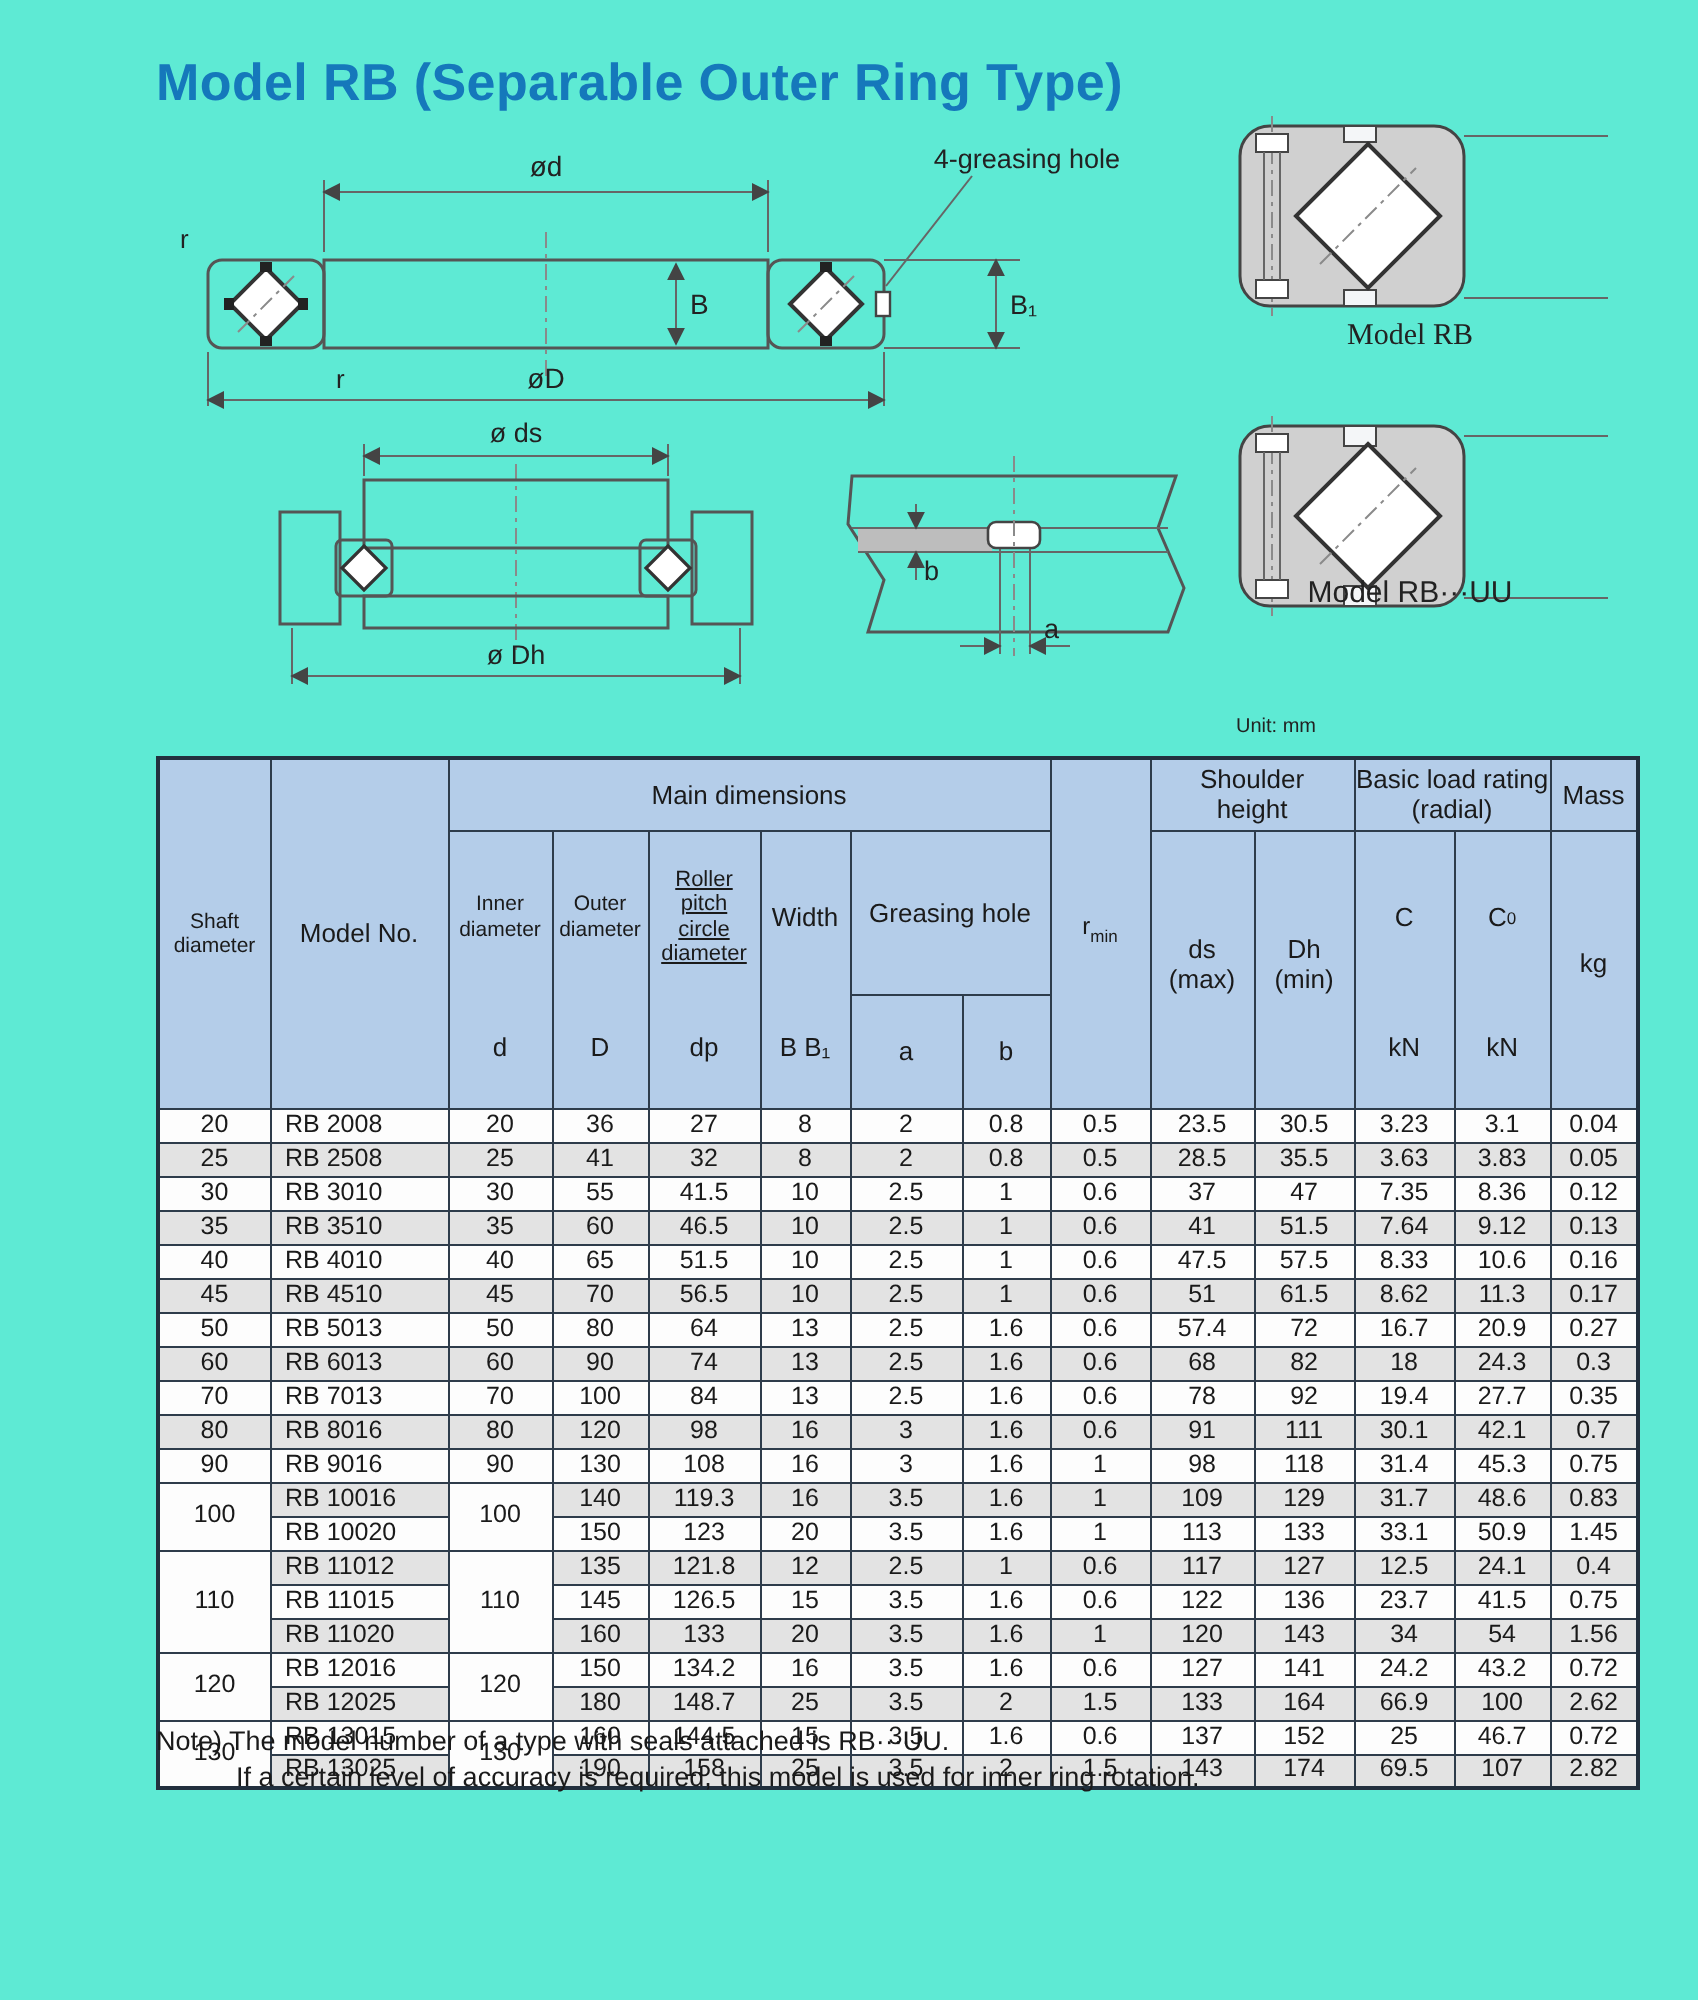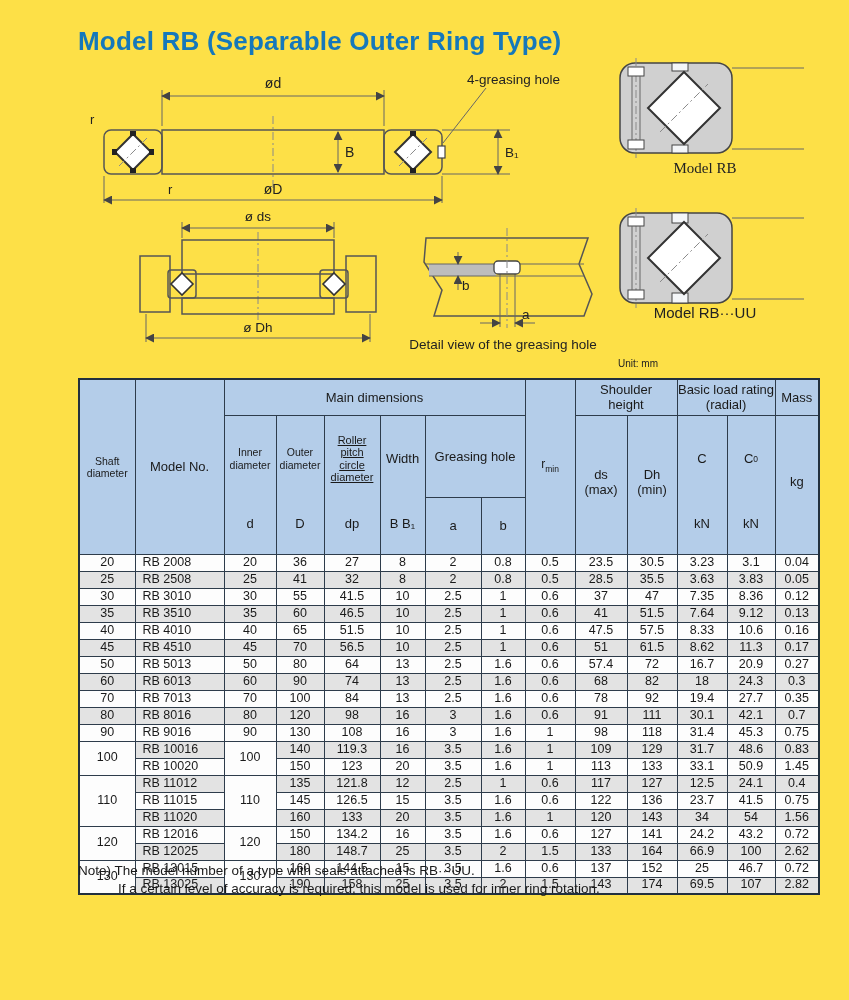--- a/index.html
+++ b/index.html
@@ -1,18 +1,18 @@
 <!DOCTYPE html>
 <html><head>
 <meta charset="utf-8">
 <style>
   * { margin:0; padding:0; box-sizing:border-box; }
   html,body { background:#e9ecef; }
   body { font-family:"Liberation Sans", sans-serif; color:#1a1a1a; }
-  .sheet { position:relative; width:849px; height:1000px; background:#fde047; overflow:hidden; margin:0 auto; }
+  .sheet { position:relative; width:849px; height:1000px; background:#5eead4; overflow:hidden; margin:0 auto; }
 
   .page-title { position:absolute; left:78px; top:26px; font-size:26px; font-weight:bold; color:#1578bb; letter-spacing:0.2px; }
 
   .abs { position:absolute; }
   .caption { font-size:14px; color:#222; text-align:center; }
   .unit-label { position:absolute; left:618px; top:358px; width:200px; text-align:left; font-size:10px; color:#222; }
 
   svg text { font-family:"Liberation Sans", sans-serif; fill:#222; }
   .dline { stroke:#666; stroke-width:1; fill:none; }
   .oline { stroke:#555; stroke-width:1.5; fill:none; }
@@ -160,21 +160,21 @@
     <rect x="22" y="82" width="16" height="9" fill="#fff" stroke="#444"></rect>
     <line x1="26" y1="18" x2="26" y2="82" class="dline"></line>
     <line x1="34" y1="18" x2="34" y2="82" class="dline"></line>
     <rect x="66" y="5" width="16" height="10" fill="#f4f6f8" stroke="#444"></rect>
     <rect x="66" y="85" width="16" height="10" fill="#f4f6f8" stroke="#444"></rect>
     <polygon points="78,14 114,50 78,86 42,50" fill="#fff" stroke="#333" stroke-width="2"></polygon>
     <line x1="54" y1="74" x2="102" y2="26" class="cline"></line>
     <line x1="126" y1="10" x2="198" y2="10" class="dline"></line>
     <line x1="126" y1="91" x2="198" y2="91" class="dline"></line>
   </svg>
-  <div class="abs caption" style="left:606px; top:304px; width:198px; font-size:15px;">Model RB···UU</div>
+  <div class="abs caption" style="left:606px; top:288px; width:198px; font-size:15px;">Model RB···UU</div>
 
   <svg class="abs" style="left:396px; top:224px;" width="216" height="110" viewBox="0 0 216 110">
     <path d="M 30,14 L 192,14 L 183,40 L 196,70 L 188,92 L 38,92 L 46,66 L 28,38 Z" fill="#fff" class="oline"></path>
     <rect x="33" y="40" width="67" height="12" fill="#bdbdbd"></rect>
     <line x1="30" y1="40" x2="188" y2="40" class="dline"></line>
     <line x1="33" y1="52" x2="188" y2="52" class="dline"></line>
     <line x1="104" y1="50" x2="104" y2="92" class="dline"></line>
     <line x1="119" y1="50" x2="119" y2="92" class="dline"></line>
     <rect x="98" y="37" width="26" height="13" rx="4" fill="#fff" stroke="#444" stroke-width="1.3"></rect>
     <line x1="111" y1="4" x2="111" y2="104" class="cline"></line>
@@ -184,21 +184,20 @@
       <text x="66" y="66" font-size="13.5">b</text>
     </g>
     <g>
       <line x1="104" y1="92" x2="104" y2="103" class="dline"></line>
       <line x1="119" y1="92" x2="119" y2="103" class="dline"></line>
       <line x1="84" y1="99" x2="104" y2="99" class="dline" marker-end="url(#arr)"></line>
       <line x1="139" y1="99" x2="119" y2="99" class="dline" marker-end="url(#arr)"></line>
       <text x="126" y="95" font-size="13.5">a</text>
     </g>
   </svg>
-  <div class="abs caption" style="left:378px; top:337px; width:250px; font-size:13.5px;">Detail view of the greasing hole</div>
 
   <div class="unit-label">Unit: mm</div>
 
   <table class="spec-table">
     <colgroup>
       <col style="width:56px">
         <col style="width:89px">
         <col style="width:52px">
         <col style="width:48px">
       <col style="width:56px">

